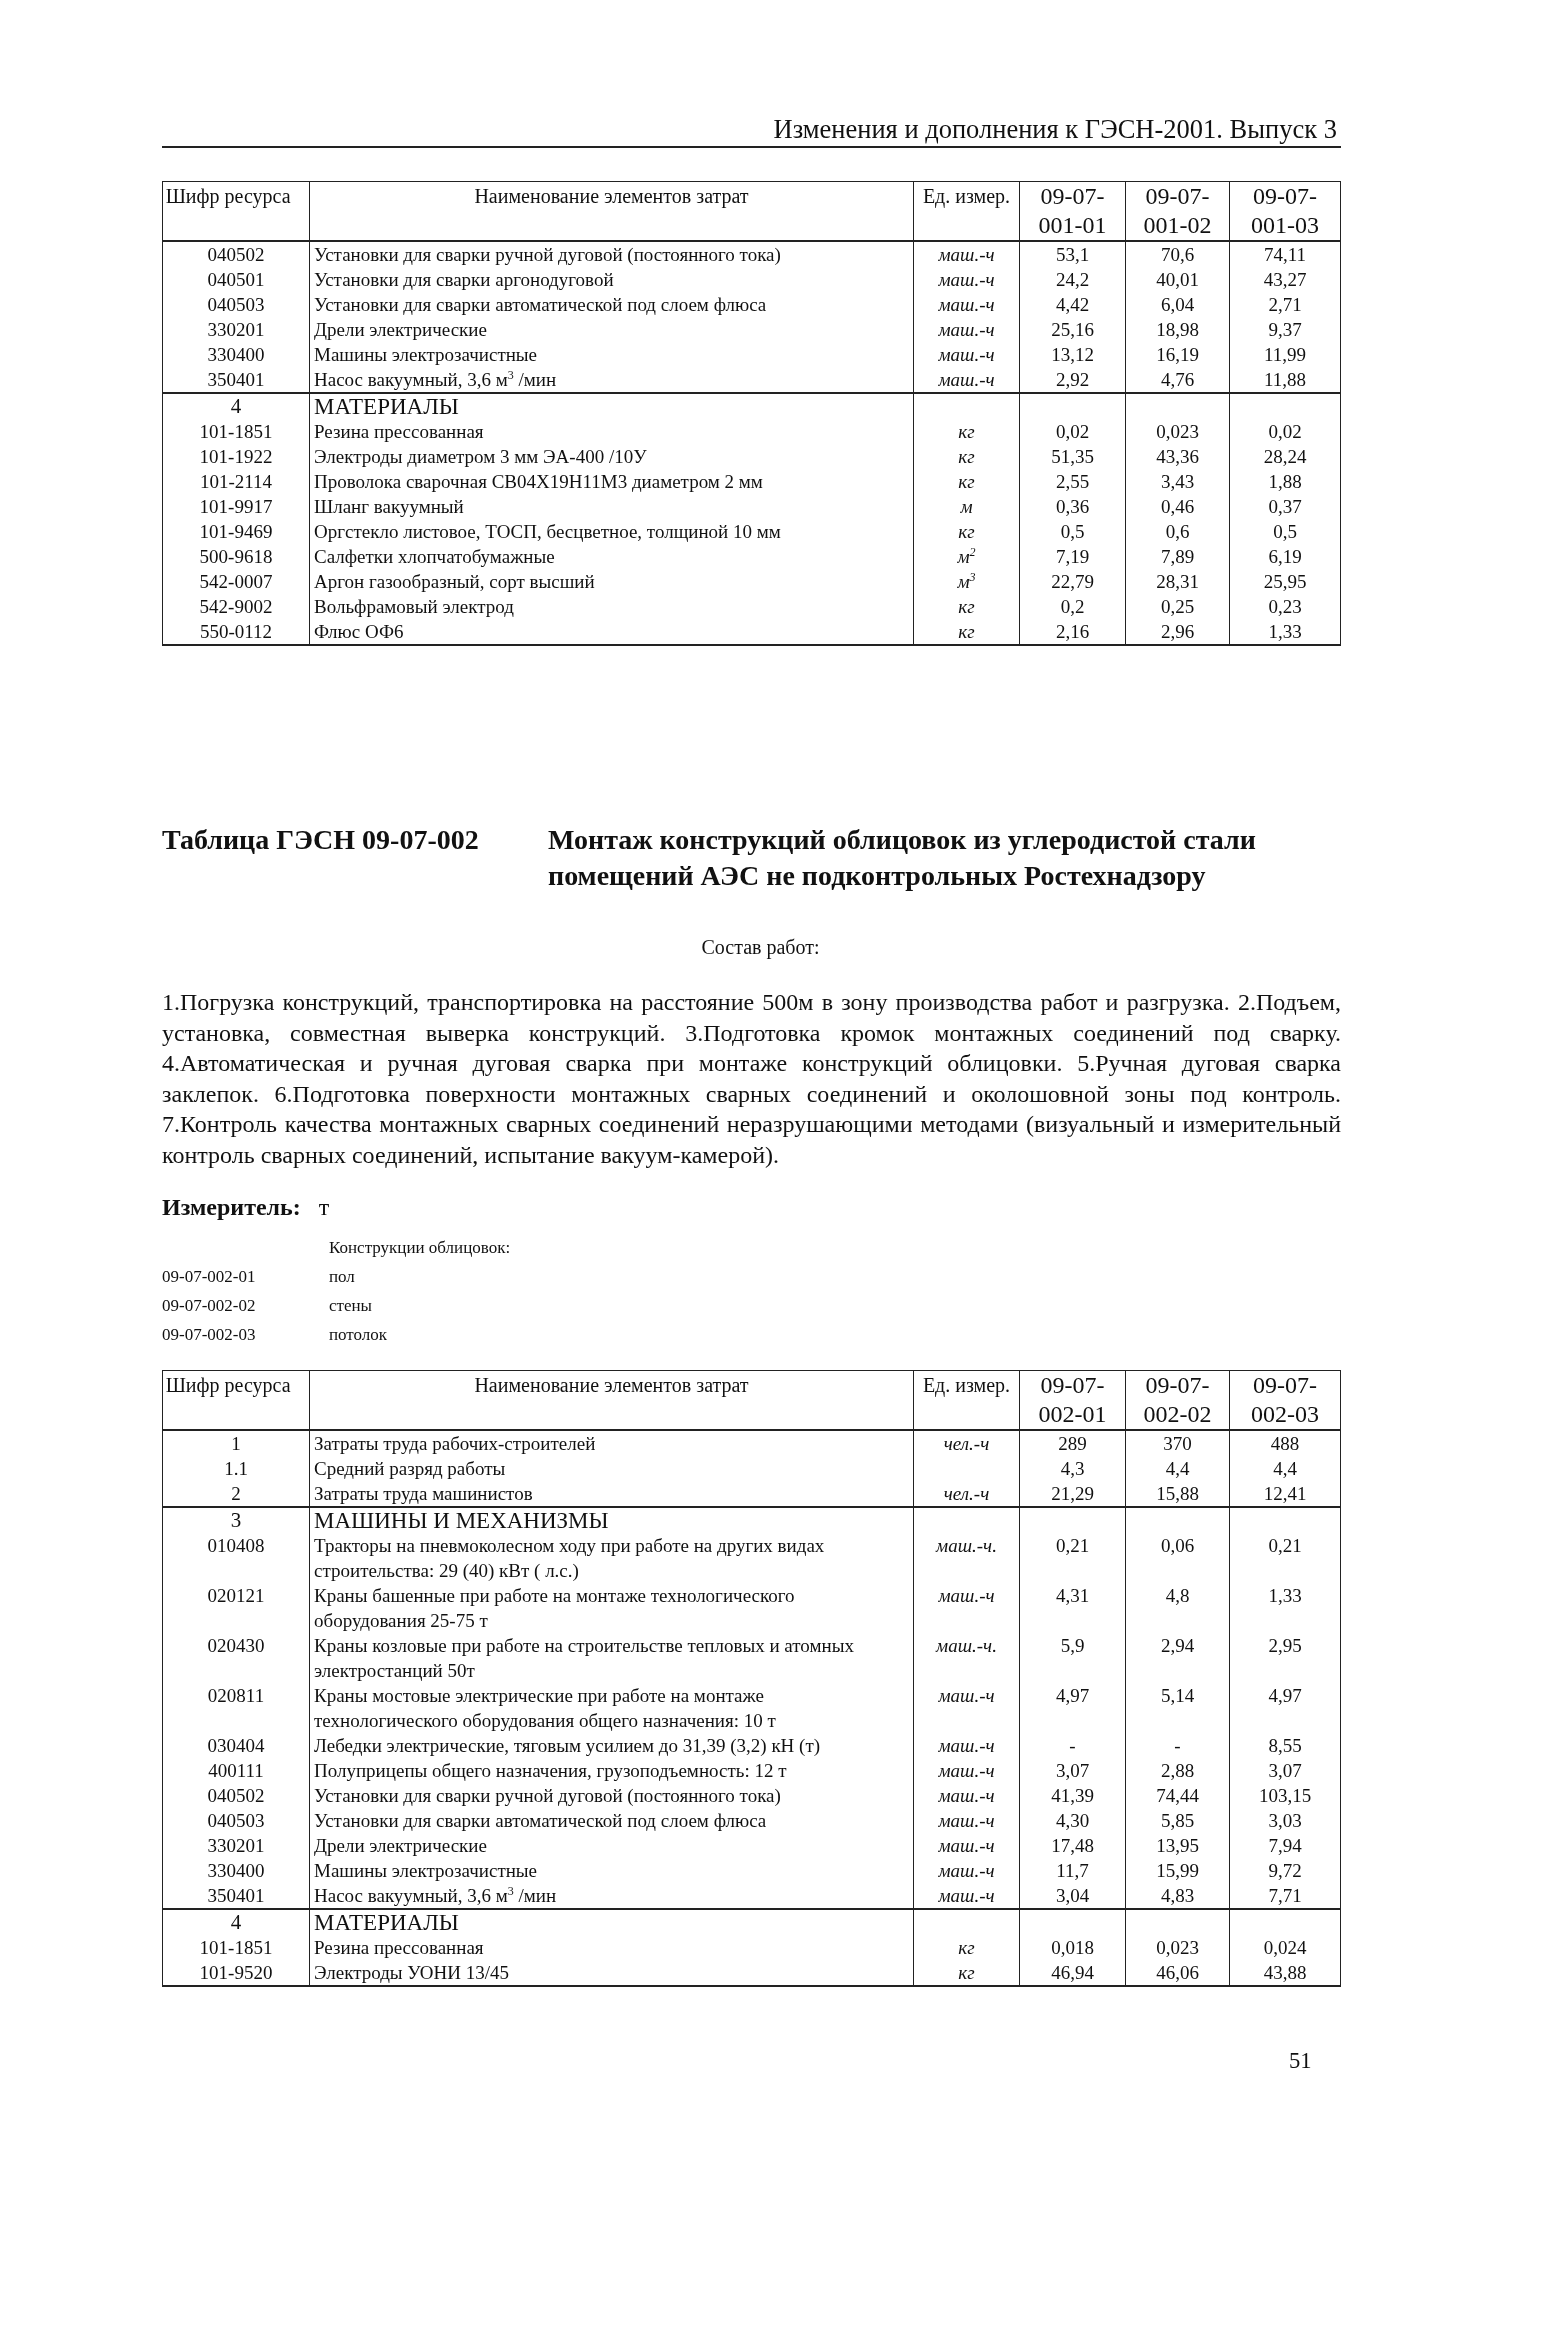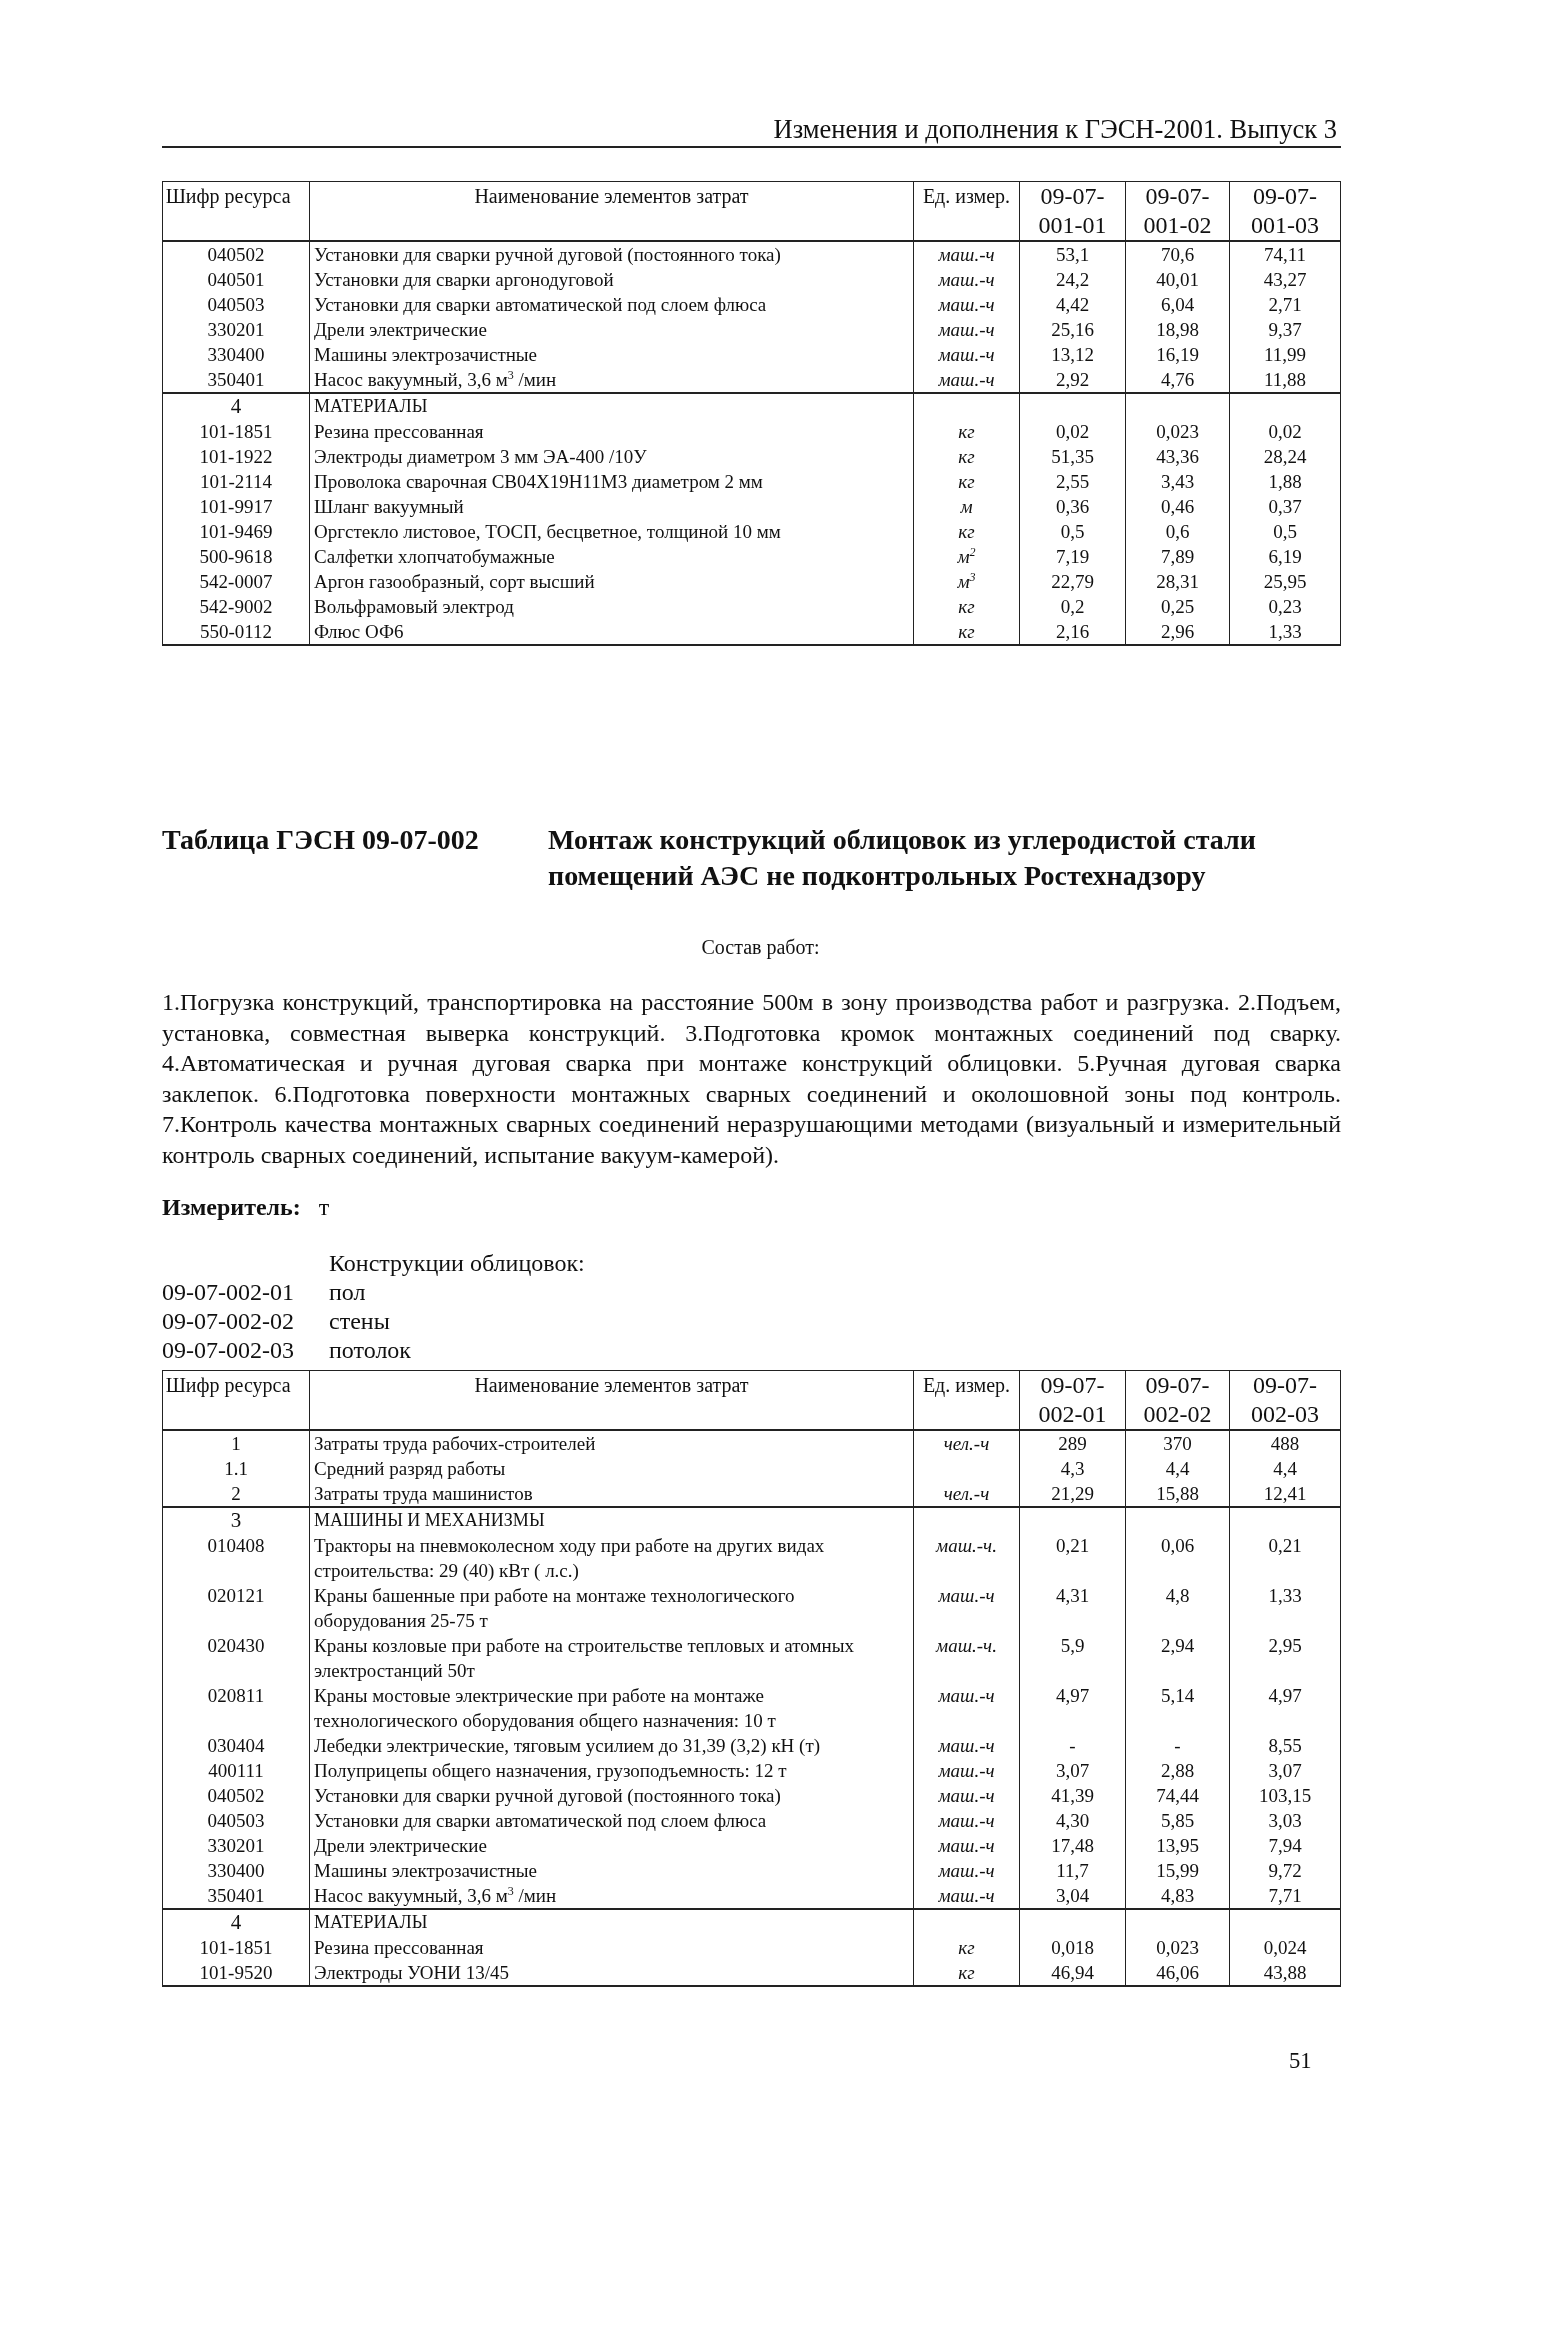--- a/index.html
+++ b/index.html
@@ -14,31 +14,31 @@
   table.norm th { border:1.3px solid #222; border-bottom:2.7px solid #222; text-align:center; font-size:20px; line-height:28px; }
   table.norm th.code-h { text-align:left; padding-left:2.7px; }
   table.norm th.num-h { font-size:24px; line-height:29px; }
   table.norm td { border-left:1.3px solid #222; border-right:1.3px solid #222; }
   table.norm tr.last td { border-bottom:2.7px solid #222; }
   table.norm tr.sec-end td { border-bottom:2.7px solid #222; }
   td.c-code { text-align:center; }
   td.c-unit { text-align:center;font-style:italic; }
   td.c-num { text-align:center; }
   td.c-name { text-align:left; }
-  td.sec-title { font-weight:bold; font-size:18px;margin-left:18px; }
+  td.sec-title { font-weight:bold; font-size:23px;margin-left:18px; }
   td.sec-num { font-weight:bold; font-size:21px; }
   sup { font-size:12px; line-height:0; }
   .table-title { position:absolute; left:162px; top:822px; width:1179px; font-weight:bold; font-size:28px; line-height:36px; }
   .table-title .t-left { position:absolute; left:0; top:0; }
   .table-title .t-right { position:absolute; left:386px; top:0; width:783px; }
   .composition-title { position:absolute; left:0; width:1521px; top:936px; text-align:center; font-size:20px; }
   .composition-text { position:absolute; left:162px; top:987px; width:1179px; font-size:24px; line-height:30.5px; text-align:justify; }
   .meter { position:absolute; left:162px; top:1193px; font-size:24px; line-height:29px; }
   .meter .lbl { font-weight:bold; }
-  .variants { position:absolute; left:162px; top:1233px; font-size:24px; line-height:29px;margin-top:16px; }
+  .variants { position:absolute; left:162px; top:1233px; font-size:17px; line-height:29px; }
   .variants .row { display:flex; }
   .variants .code { width:167px; }
   .page-number { position:absolute; left:1289px; top:2048px; font-size:22.6px; }
 </style>
 </head>
 <body>
 
 <div class="page-header">
   <span>Изменения и дополнения к ГЭСН-2001. Выпуск 3</span>
 </div>

